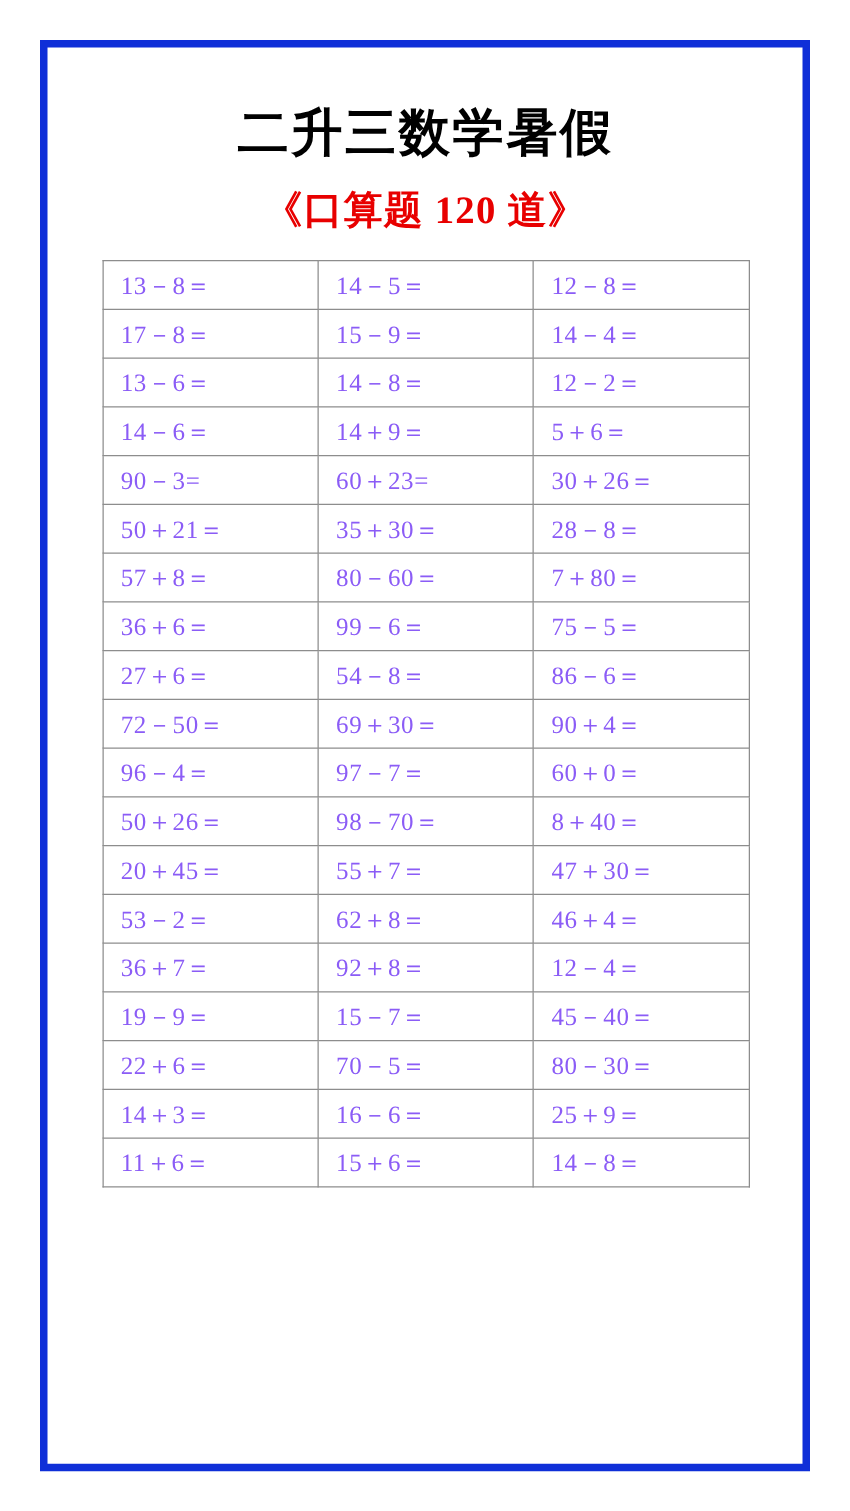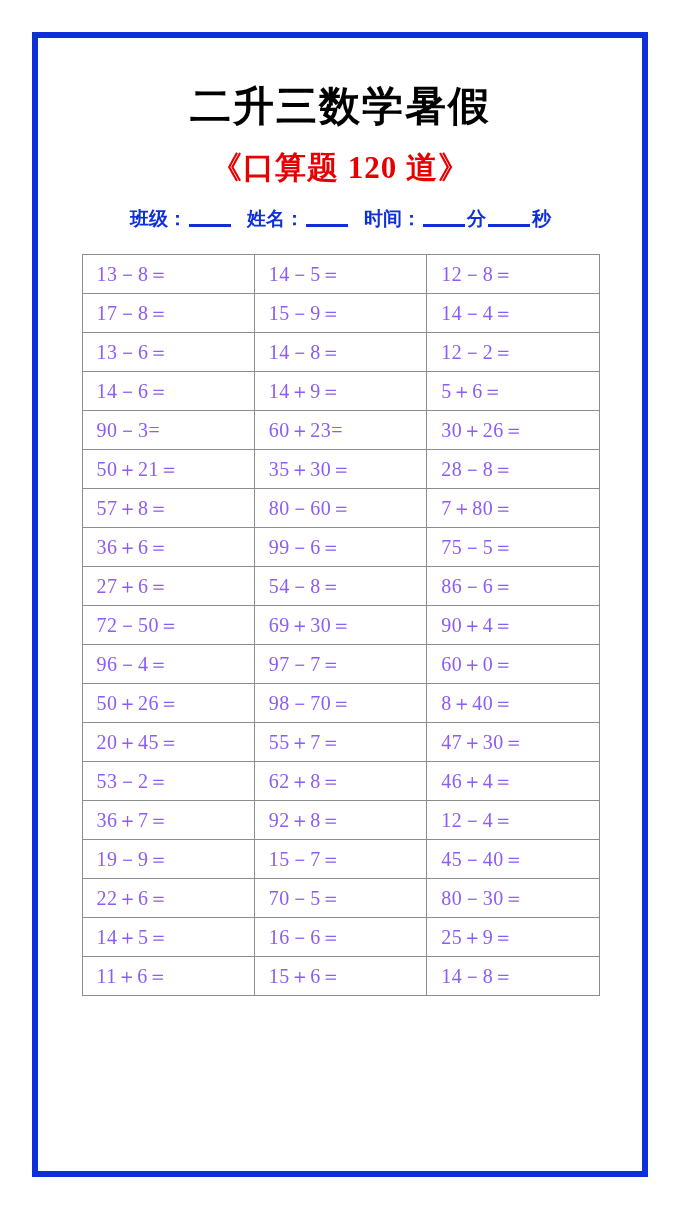--- a/index.html
+++ b/index.html
@@ -105,23 +105,20 @@
 <body>
 
 <div class="page">
   <div class="blue-frame">
     <div class="inner">
 
       <div class="title">二升三数学暑假</div>
 
       <div class="subtitle">《口算题 120 道》</div>
 
-      <div class="infoline">
-        <span class="seg"><span>班级：</span><span class="field"></span></span><span class="seg"><span>姓名：</span><span class="field"></span></span><span class="seg"><span>时间：</span><span class="field"></span><span>分</span><span class="field"></span><span>秒</span></span>
-      </div>
 
       <table class="grid">
         <tbody>
           <tr>
             <td>13－8＝</td>
             <td>14－5＝</td>
             <td>12－8＝</td>
           </tr>
           <tr>
             <td>17－8＝</td>
@@ -197,21 +194,21 @@
             <td>19－9＝</td>
             <td>15－7＝</td>
             <td>45－40＝</td>
           </tr>
           <tr>
             <td>22＋6＝</td>
             <td>70－5＝</td>
             <td>80－30＝</td>
           </tr>
           <tr>
-            <td>14＋5＝</td>
+            <td>14＋3＝</td>
             <td>16－6＝</td>
             <td>25＋9＝</td>
           </tr>
           <tr>
             <td>11＋6＝</td>
             <td>15＋6＝</td>
             <td>14－8＝</td>
           </tr>
         </tbody>
       </table>

